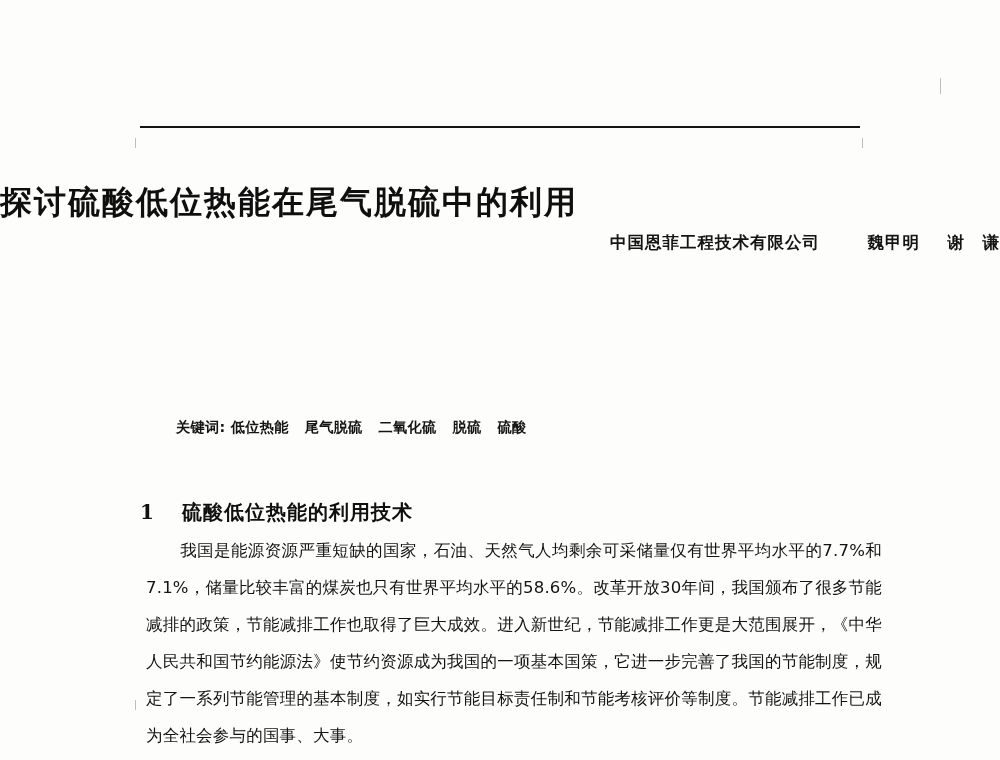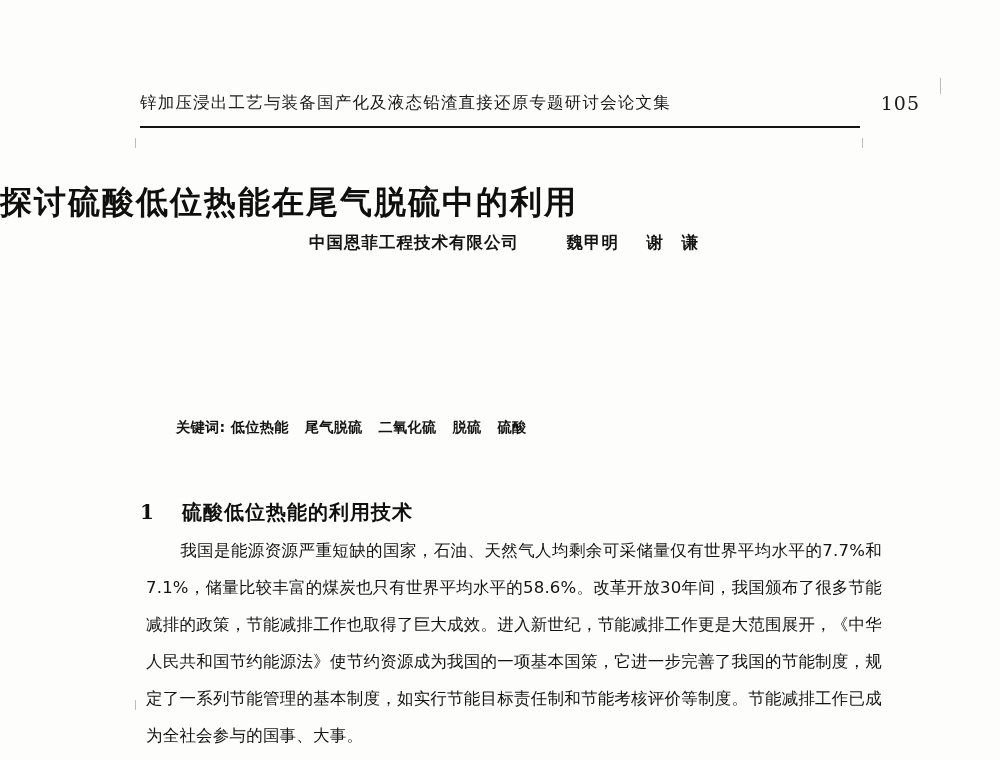--- a/index.html
+++ b/index.html
@@ -77,21 +77,21 @@
     font-weight: 700;
     letter-spacing: 2px;
     color: #0f0f0f;
   }
 
   .authors {
     position: absolute;
     left: 0;
     right: 0;
     top: 232px;
-    text-align: center;
+    text-align: right;
     font-family: "DejaVu Sans", "Liberation Sans", sans-serif;
     font-size: 16.5px;
     font-weight: 700;
     letter-spacing: 1px;
     color: #141414;
     padding-left: 8px;
   }
   .authors .gap { display: inline-block; width: 34px; }
   .authors .gap-sm { display: inline-block; width: 14px; }
 
@@ -157,24 +157,20 @@
 </head>
 <body>
 
 <div class="page">
 
   <div class="tick t1"></div>
   <div class="tick t2"></div>
   <div class="tick t3"></div>
   <div class="tick t4"></div>
 
-  <div class="header">
-    <div class="header-title">锌加压浸出工艺与装备国产化及液态铅渣直接还原专题研讨会论文集</div>
-    <div class="header-page">105</div>
-  </div>
   <div class="rule"></div>
 
   <h1 class="doc-title">探讨硫酸低位热能在尾气脱硫中的利用</h1>
 
   <div class="authors">
     <span>中国恩菲工程技术有限公司</span>
     <span class="gap"></span>
     <span>魏甲明</span>
     <span class="gap-sm"></span>
     <span>谢　谦</span>

